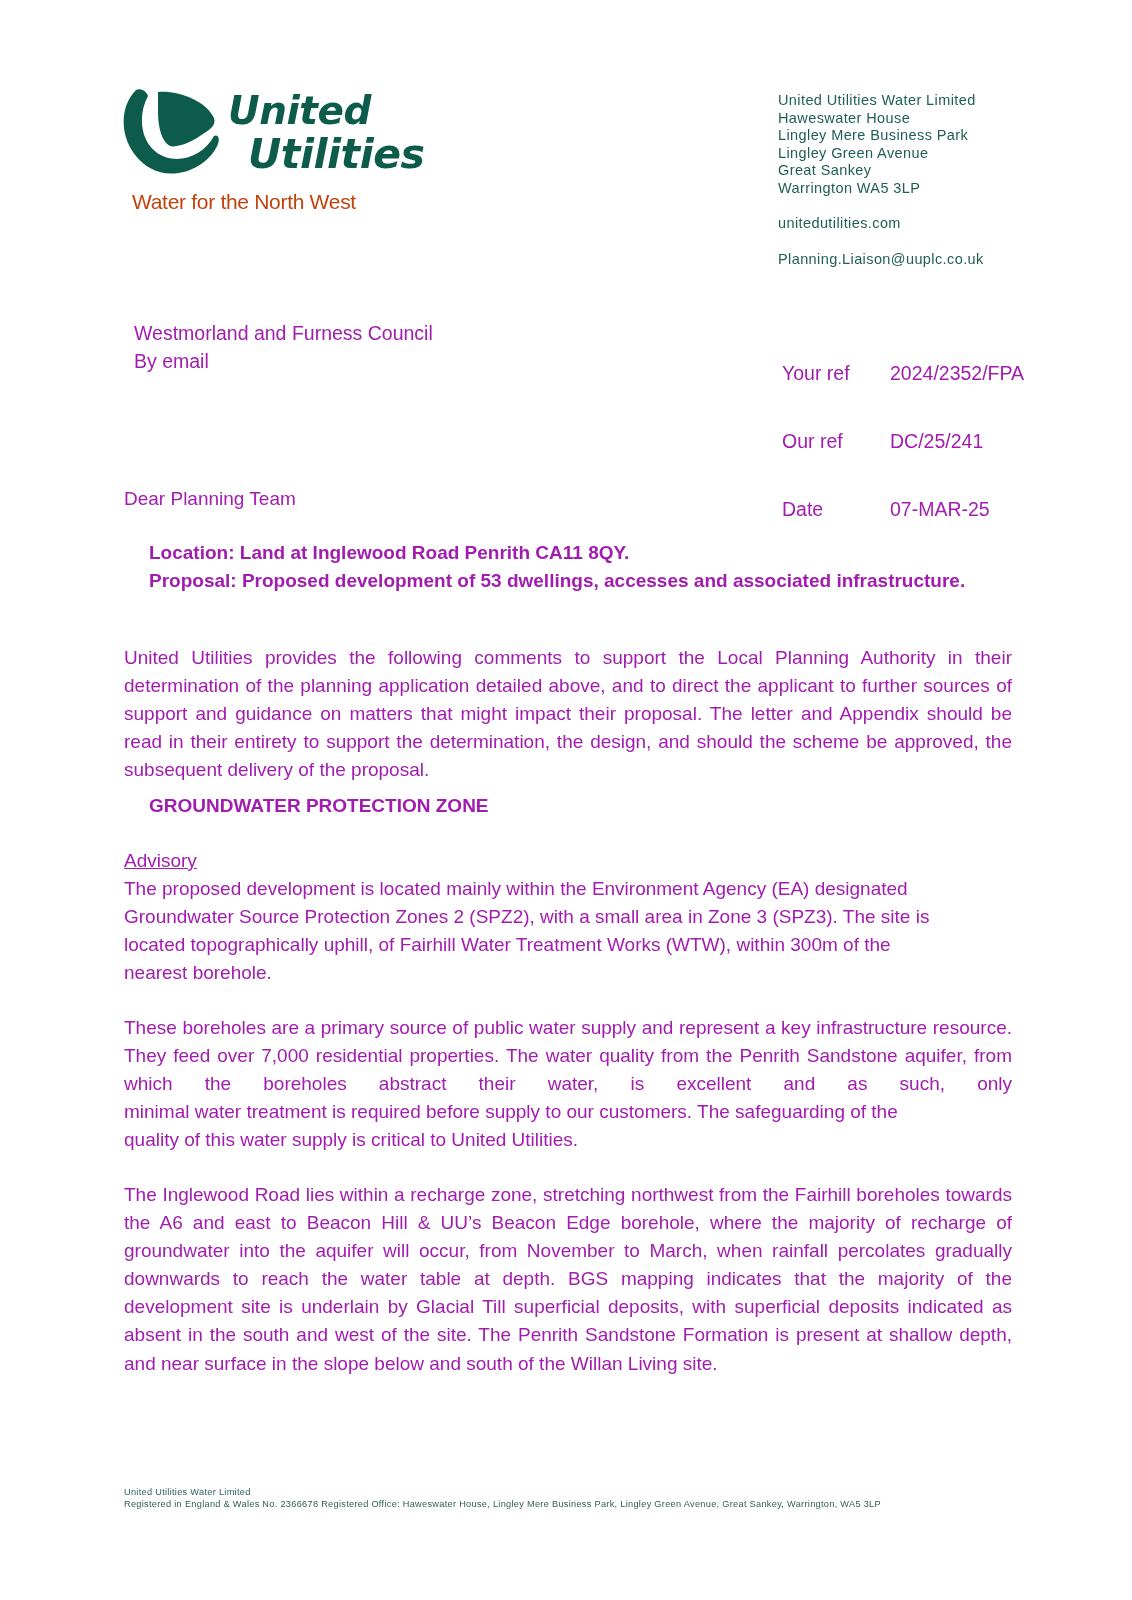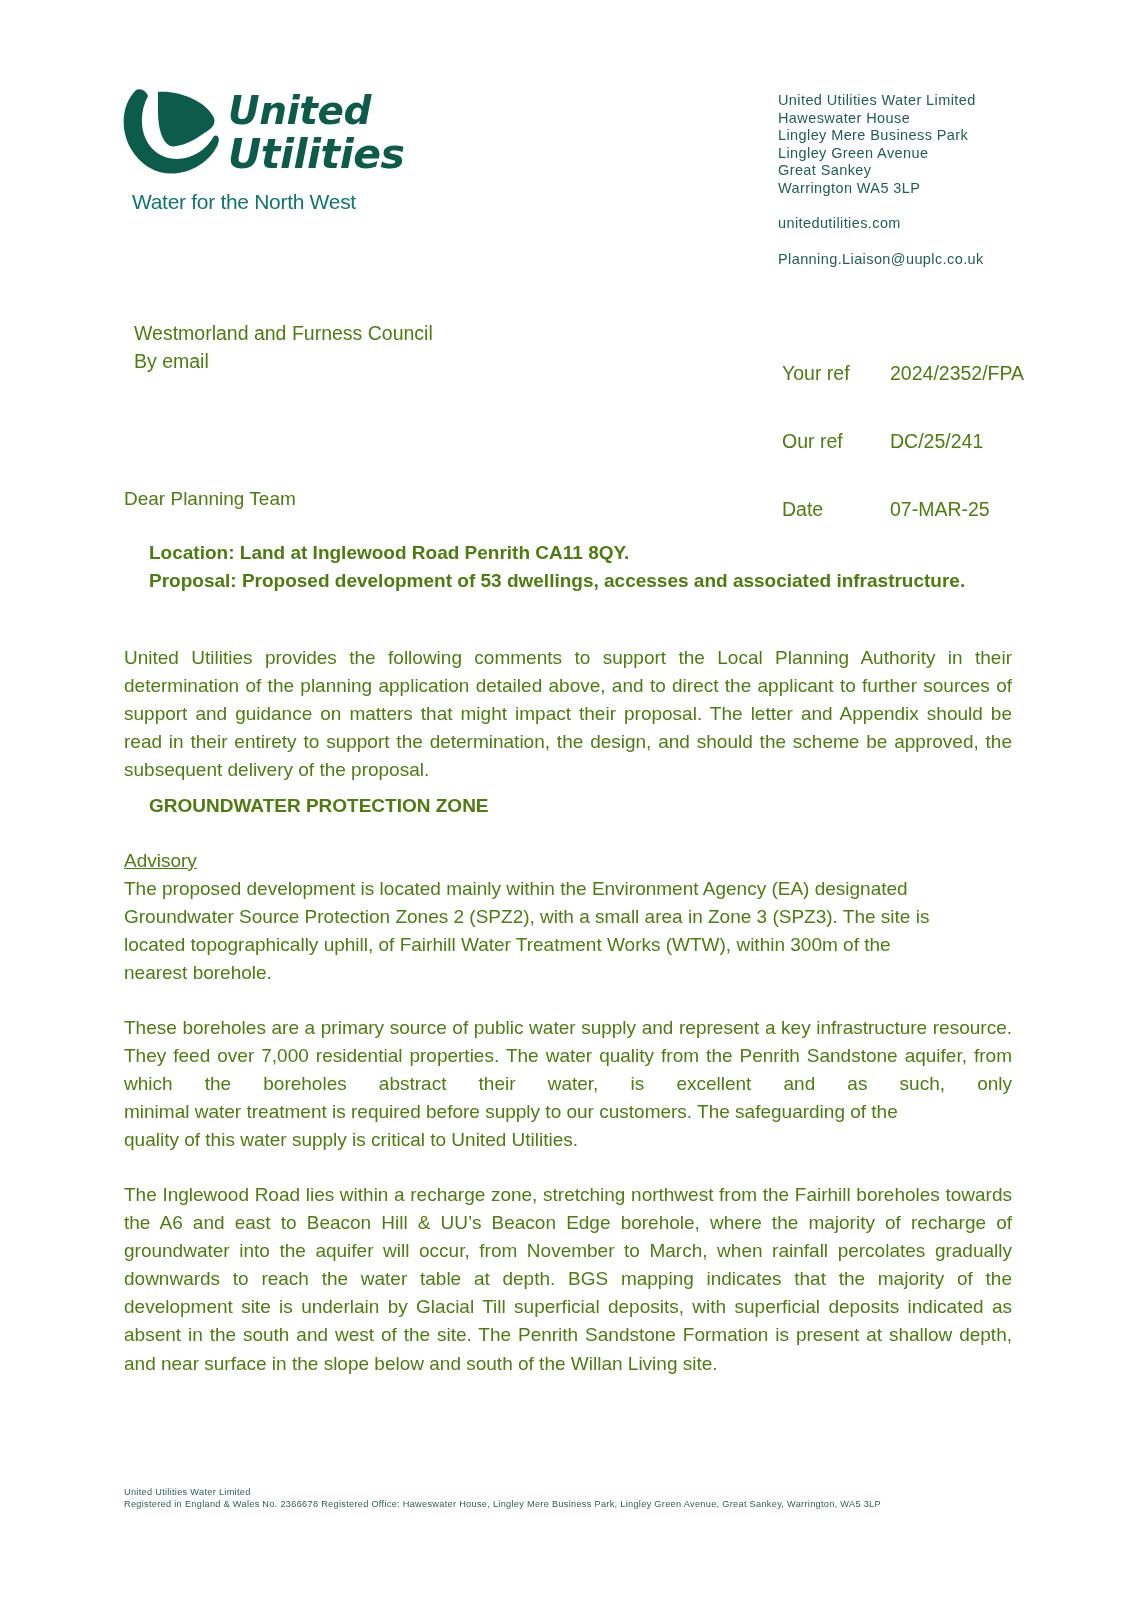--- a/index.html
+++ b/index.html
@@ -4,31 +4,31 @@
   <style>
     html, body { margin: 0; padding: 0; background: #ffffff; }
     body { width: 1132px; height: 1600px; position: relative; overflow: hidden; }
     .page { position: absolute; left: 0; top: 0; width: 1132px; height: 1600px; background: #fff; }
 
     
     .logo { position: absolute; left: 122px; top: 88px; width: 260px; height: 130px; }
     .logo svg { position: absolute; left: 0; top: 0; }
     .logo-word { position: absolute; left: 106px; font-family: "DejaVu Sans", sans-serif; font-weight: bold; font-style: italic; color: #0d5c4b; letter-spacing: -0.5px; }
     .logo-word.w1 { top: 0px; font-size: 39px; }
-    .logo-word.w2 { top: 42px; font-size: 41px; }
-    .logo-tag { position: absolute; left: 10px; top: 102px; font-family: "Liberation Sans", sans-serif; font-size: 21px; color: #0f766e; letter-spacing: -0.3px; }
+    .logo-word.w2 { top: 42px; font-size: 41px; margin-left: 20px; }
+    .logo-tag { position: absolute; left: 10px; top: 102px; font-family: "Liberation Sans", sans-serif; font-size: 21px; color: #c2410c; letter-spacing: -0.3px; }
 
     
     .addr { position: absolute; left: 778px; top: 92px; font-family: "Liberation Sans", sans-serif; font-size: 14.5px; line-height: 17.6px; color: #1f5e52; letter-spacing: 0.4px; }
     .addr .line { white-space: nowrap; }
     .addr .gap { height: 17px; }
     .addr .gap2 { height: 19px; }
 
     
-    .body-font { font-family: "Liberation Sans", sans-serif; color: #4d7c0f; }
+    .body-font { font-family: "Liberation Sans", sans-serif; color: #a21caf; }
     .recipient { position: absolute; left: 134px; top: 319px; font-size: 19.5px; line-height: 28px; }
     .refs { position: absolute; left: 782px; top: 319px; font-size: 19.5px; line-height: 28px; }
     .refs .row { display: flex; white-space: nowrap; margin-top: 40px; }
     .refs .k { width: 108px; }
 
     
     .text { position: absolute; left: 124px; width: 888px; font-size: 19px; line-height: 28.1px; }
     .justify { text-align: justify; }
     .bold { font-weight: bold; margin-left: 25px; }
     .underline { text-decoration: underline; }

